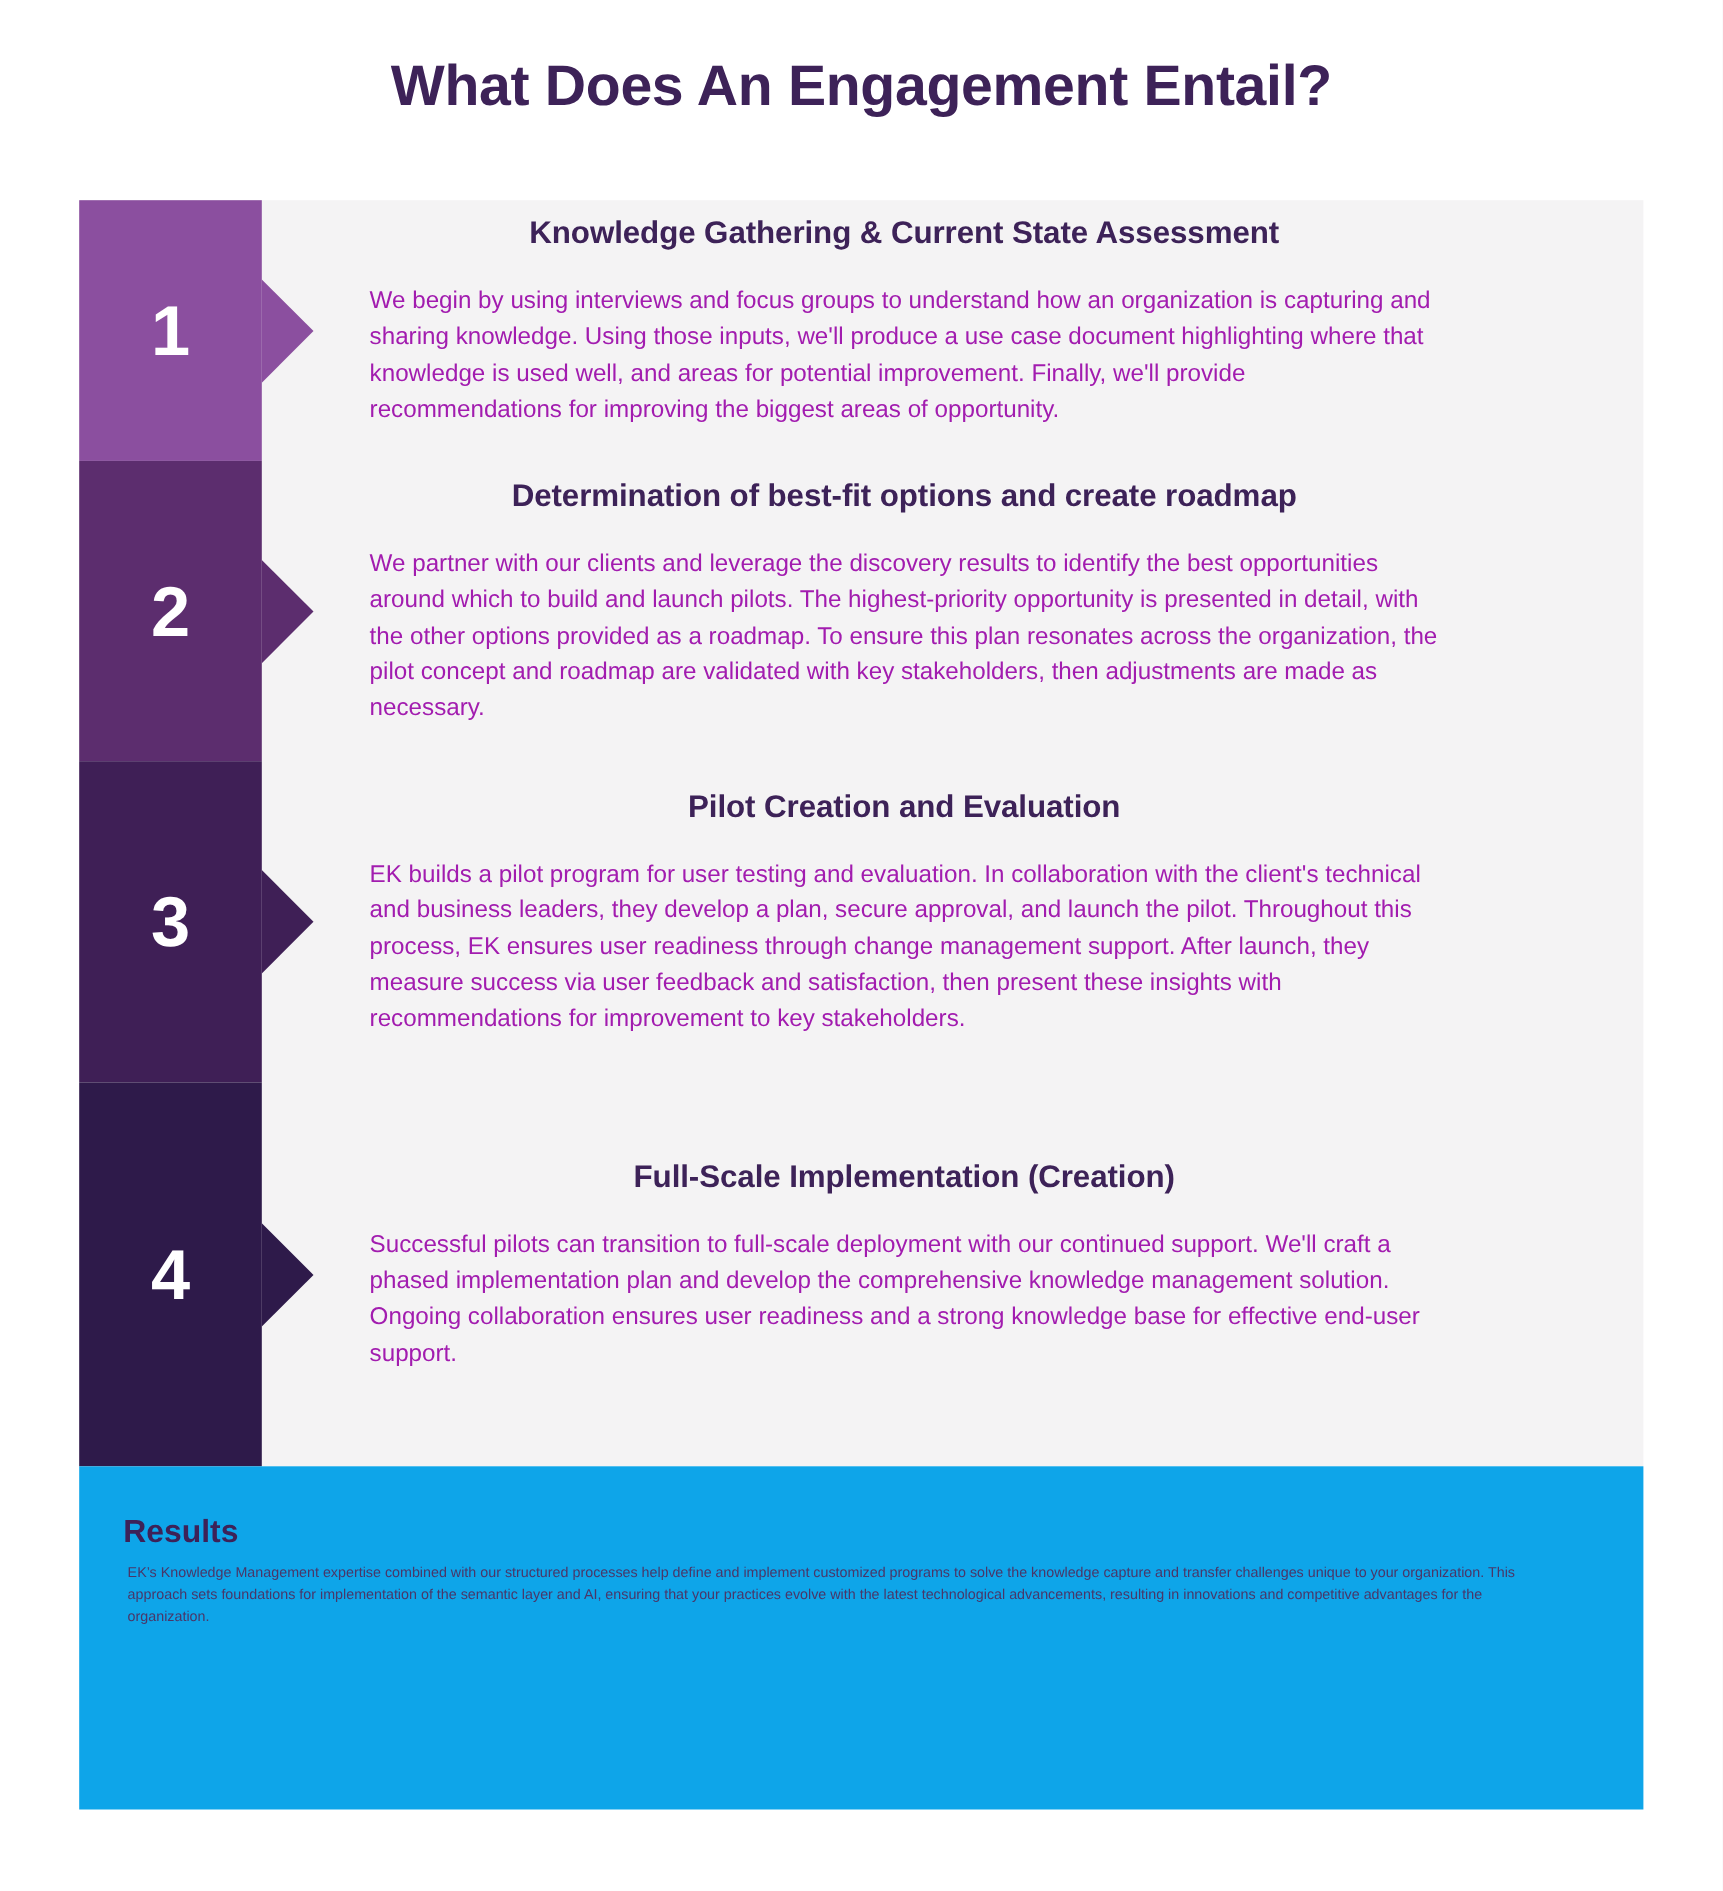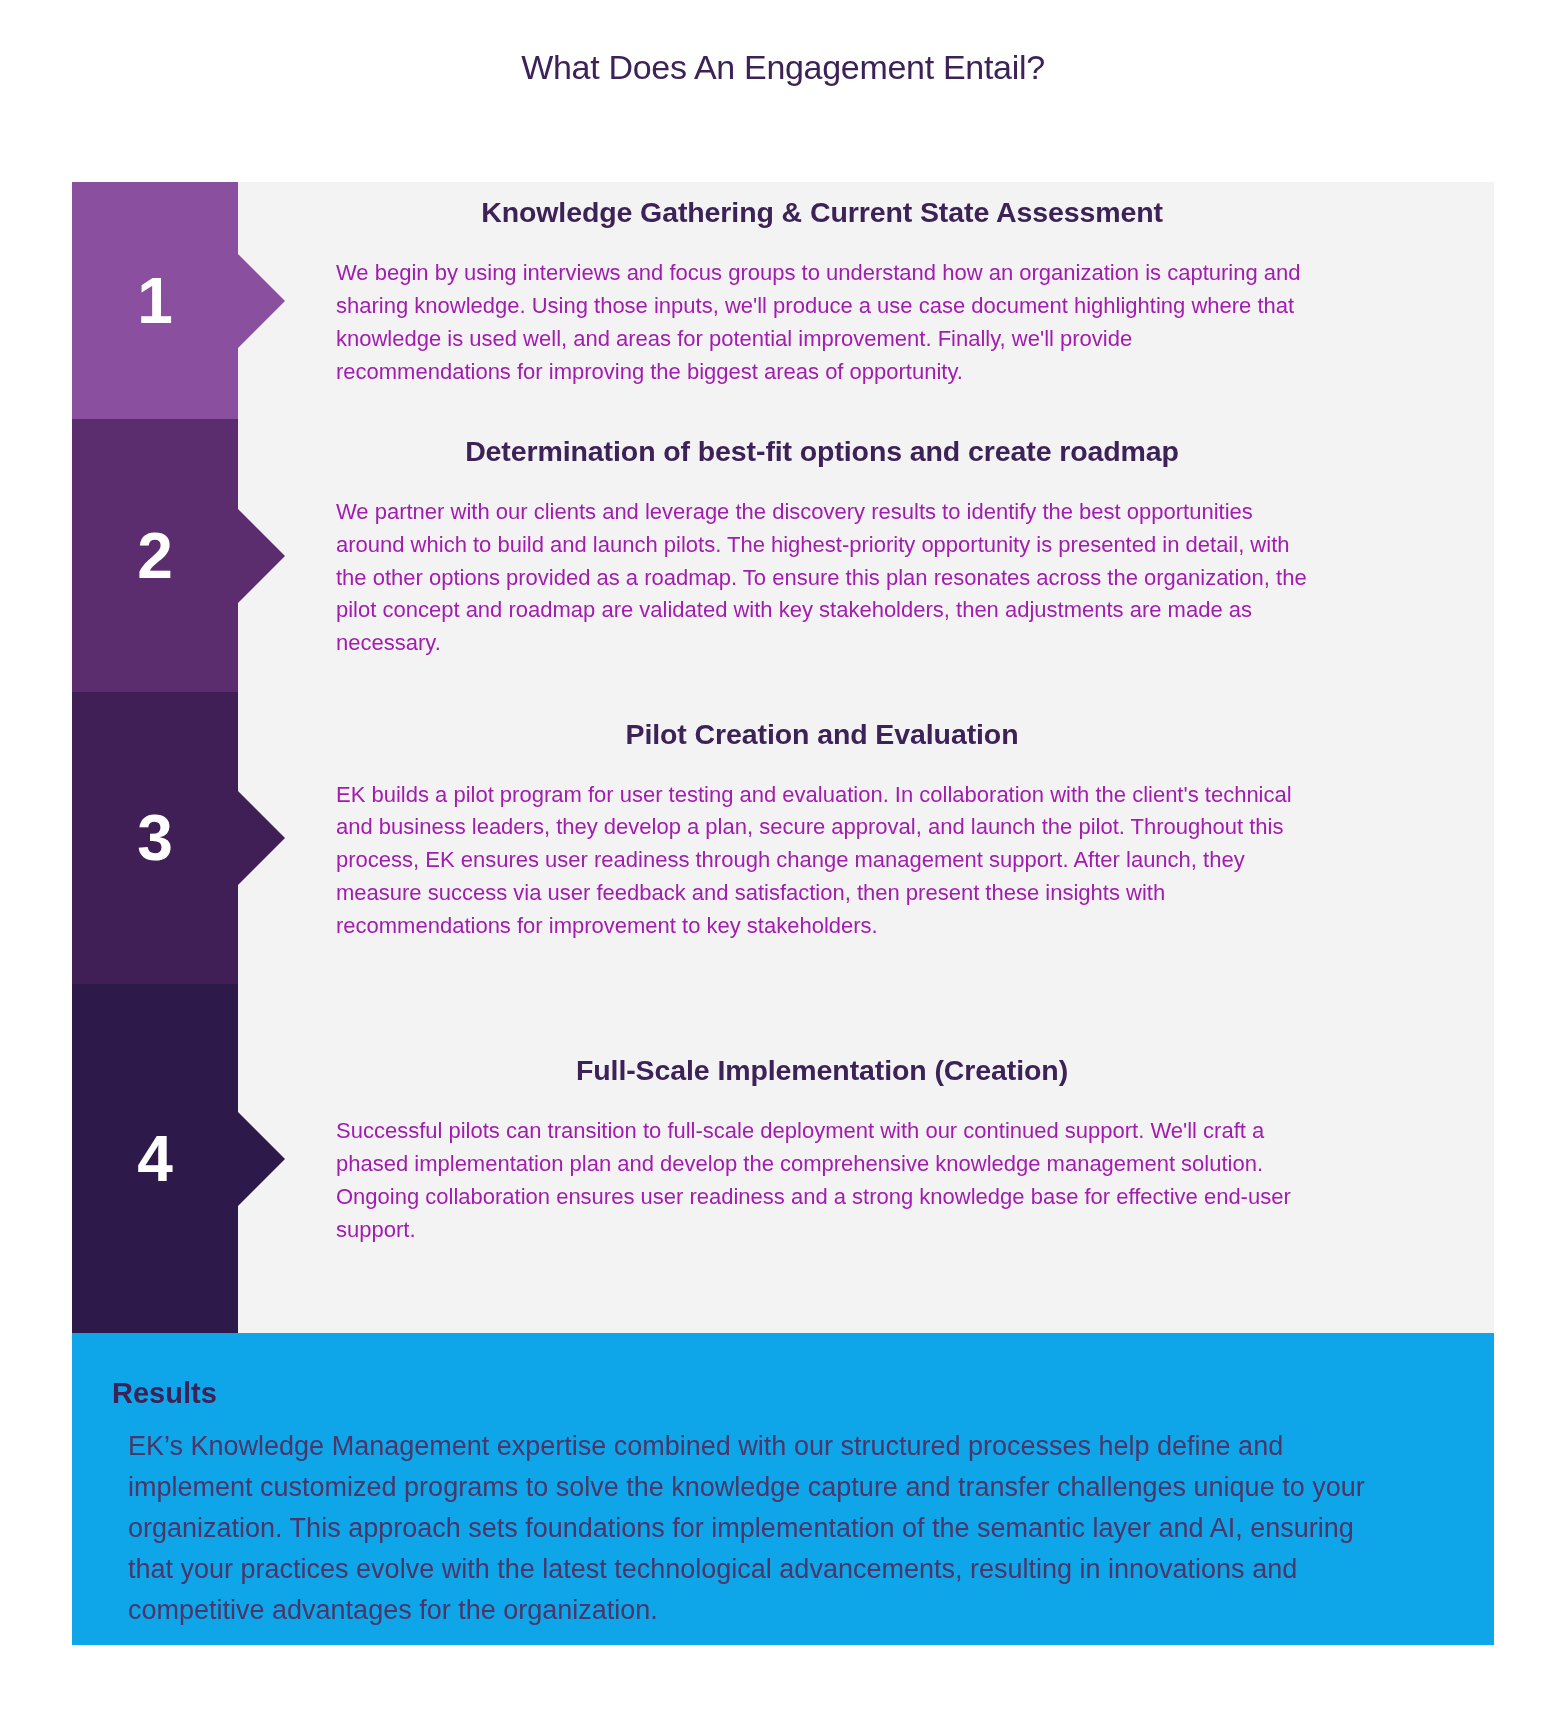--- a/index.html
+++ b/index.html
@@ -21,22 +21,22 @@
     height: 1719px;
   }
 
   
   .page-title {
     position: absolute;
     left: 0;
     top: 48px;
     width: 1566px;
     text-align: center;
-    font-size: 34px;
-    font-weight: normal;
+    font-size: 52px;
+    font-weight: bold;
     letter-spacing: -0.3px;
     color: #3D2258;
   }
 
   
   .steps-panel {
     position: absolute;
     left: 72px;
     top: 182px;
     width: 1422px;
@@ -133,24 +133,24 @@
     top: 44px;
     right: 110px;
   }
   .results-heading {
     font-size: 29px;
     font-weight: bold;
     color: #3D2258;
     margin: 0 0 10px 0;
   }
   .results-text {
-    font-size: 27px;
+    font-size: 13px;
     line-height: 1.52;
     color: #4A3668;
-    margin: 16px;
+    margin: 4px;
   }
 </style>
 </head>
 <body>
 
 <div class="page">
 
   <div class="page-title">What Does An Engagement Entail?</div>
 
   <div class="steps-panel">

